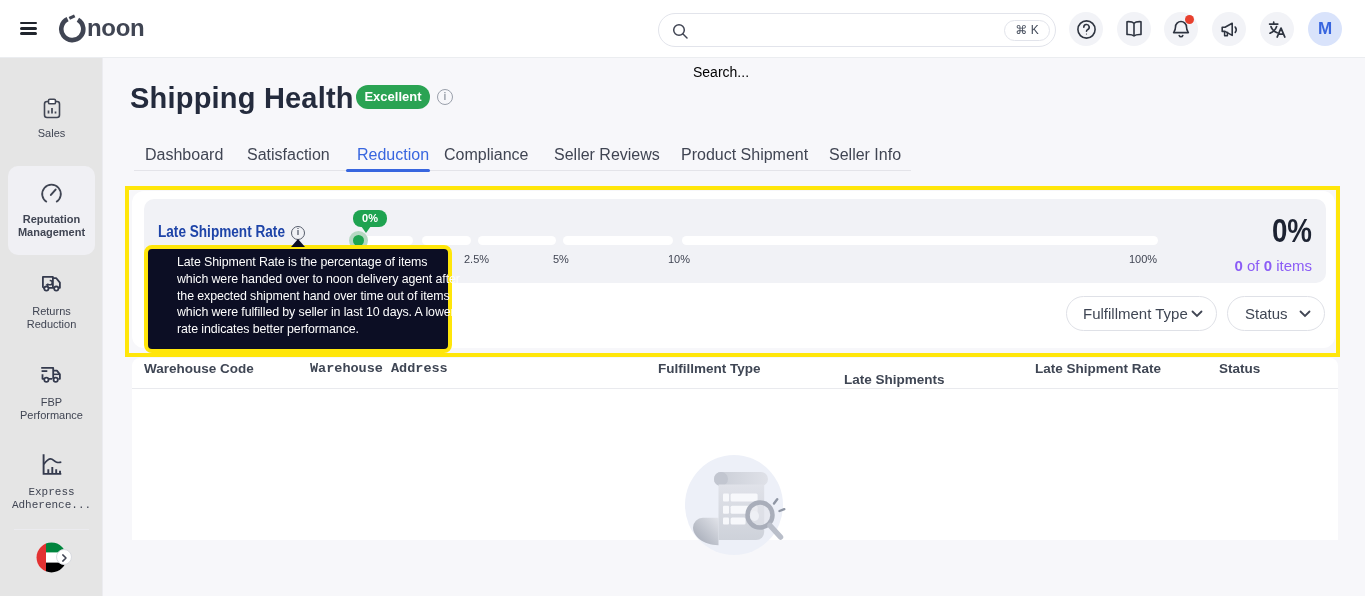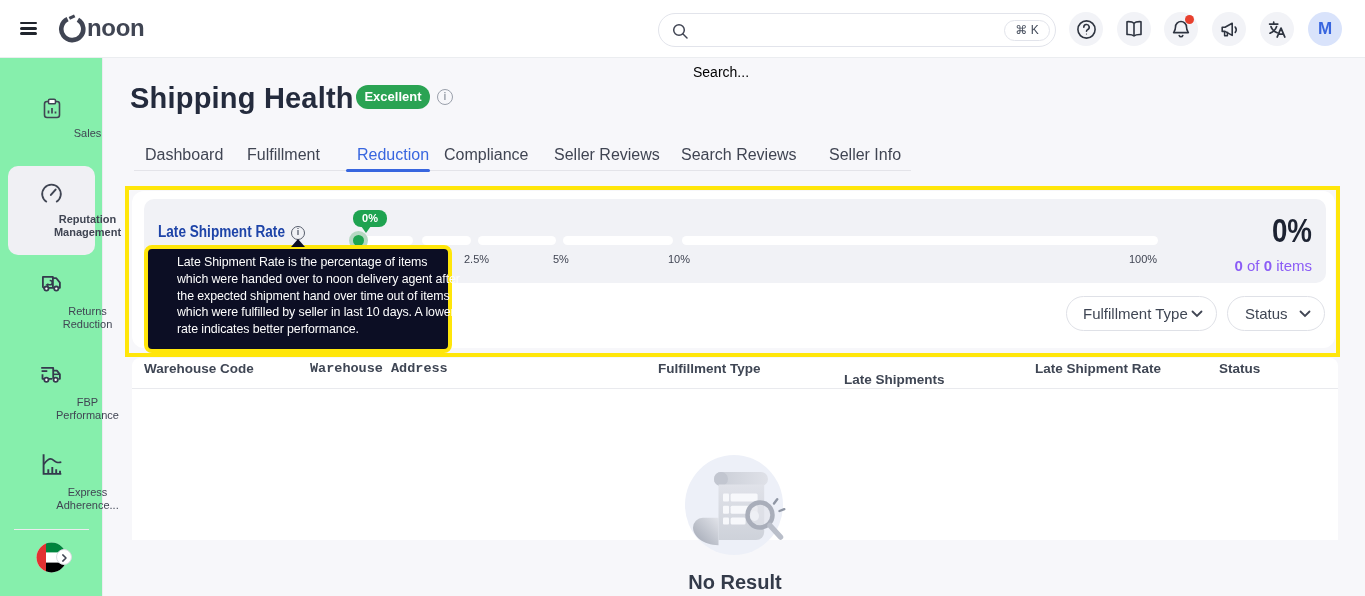--- a/index.html
+++ b/index.html
@@ -10,21 +10,21 @@
   
   #topbar { position:absolute; left:0; top:0; width:1365px; height:58px; background:#fff; border-bottom:1px solid #ebedf0; z-index:5; }
   #burger span { display:block; width:16.5px; height:2.4px; background:#20252d; border-radius:2px; margin-bottom:2.8px; }
   #searchbar { position:absolute; left:658px; top:13px; width:398px; height:34px; border:1px solid #e2e4eb; border-radius:17px; background:#fff; }
   #searchbar .ph { position:absolute; left:34px; top:23px; font-size:14px; color:#000000;margin-top:27px; }
   #cmdk { position:absolute; left:345px; top:6px; width:46px; height:21px; text-align:center; border:1px solid #e2e4eb; border-radius:10.5px; color:#454d5c; font-size:12px; line-height:19px; }
   .cbtn { position:absolute; top:12px; z-index:6; width:34px; height:34px; border-radius:50%; background:#f2f3f7; display:flex; align-items:center; justify-content:center; }
   #avatar { background:#d9e3fb; color:#3865df; font-weight:bold; font-size:17px; }
 
   
-  #sidebar { position:absolute; left:0; top:58px; width:103px; height:538px; background:#86efac; border-right:1px solid #ececf0; z-index:4;padding-left:36px; }
+  #sidebar { position:absolute; left:0; top:58px; width:103px; height:538px; background:#e5e5e5; border-right:1px solid #ececf0; z-index:4; }
   .side-label { position:absolute; width:103px; text-align:center; font-size:11px; line-height:12.5px; color:#404553; }
   #sel-bg { position:absolute; left:8px; top:108px; width:87px; height:89px; background:#f0f0f4; border-radius:10px; }
 
   
   #title { position:absolute; left:130px; top:82px; font-size:29px; font-weight:bold; color:#242b3d; letter-spacing:0.2px; }
   #pill-exc { position:absolute; left:356px; top:85px; width:74px; height:24px; border-radius:12px; background:#2aa353; color:#fff; font-size:13px; font-weight:bold; text-align:center; line-height:24px; }
   #info1 { position:absolute; left:437px; top:89px; width:16px; height:16px; border:1.6px solid #9aa0ab; border-radius:50%; color:#9aa0ab; font-size:10px; text-align:center; line-height:13px; font-weight:bold; }
   .tab { position:absolute; top:146px; font-size:16px; color:#404553; }
   #tabline { position:absolute; left:134px; top:170px; width:777px; height:1px; background:#e4e4e9; }
   #tabul { position:absolute; left:346px; top:169px; width:84px; height:3px; background:#3866df; border-radius:2px; }
@@ -113,21 +113,21 @@
     <circle cx="6.4" cy="13.7" r="2.1" fill="#fff"></circle>
     <circle cx="15.7" cy="13.7" r="2.1" fill="#fff"></circle>
   </svg>
   <div class="side-label" style="top:338px;">FBP<br>Performance</div>
 
   <svg class="abs" style="left:41px; top:395px;" width="21" height="24" viewBox="0 0 21 24" fill="none" stroke="#343a4d" stroke-width="1.9">
     <path d="M2.6 1.2 V20.9 H20.3"></path>
     <path d="M2.8 11.2 C 5.5 7.6, 7.2 5.9, 9.6 5.9 C 12.2 5.9, 12.8 8.6, 15.6 9.3 C 17.3 9.7, 18.6 9.5, 20.3 9.2" stroke-width="1.7"></path>
     <path d="M7.3 20.9 v-4.6 M11.3 20.9 v-6.8 M15.2 20.9 v-4.6 M19.0 20.9 v-3.2"></path>
   </svg>
-  <div class="side-label" style="top:428px;">Express<br>Adherence...</div>
+  <div class="side-label" style="top:428px;font-family:Liberation Mono, monospace;">Express<br>Adherence...</div>
   <div class="abs" style="left:14px; top:471px; width:75px; height:1px; background:#ebebef;"></div>
 
   <svg class="abs" style="left:36px; top:484px;" width="31" height="31" viewBox="0 0 31 31">
     <defs>
         <clipPath id="fc">
           <circle cx="15.5" cy="15.5" r="15"></circle>
         </clipPath>
       </defs>
     <g clip-path="url(#fc)">
       <rect x="0" y="0" width="31" height="31" fill="#fff"></rect>
@@ -141,25 +141,25 @@
         <path d="M0.8 0.9 L4 4 L0.8 7.1"></path>
       </svg>
   </div>
 </div>
 
 <div id="title">Shipping Health</div>
 <div id="pill-exc">Excellent</div>
 <div id="info1">i</div>
 
 <span class="tab" style="left:145px;">Dashboard</span>
-<span class="tab" style="left:247px;">Fulfillment</span>
+<span class="tab" style="left:247px;">Satisfaction</span>
 <span class="tab" style="left:357px; color:#3866df; font-weight:500;">Reduction</span>
 <span class="tab" style="left:444px;">Compliance</span>
 <span class="tab" style="left:554px;">Seller Reviews</span>
-<span class="tab" style="left:681px;">Search Reviews</span>
+<span class="tab" style="left:681px;">Product Shipment</span>
 <span class="tab" style="left:829px;">Seller Info</span>
 <div id="tabline"></div>
 <div id="tabul"></div>
 
 <div id="card"></div>
 <div id="gpanel"></div>
 <div id="lsr-title">Late Shipment Rate</div>
 <div id="info2">i</div>
 
 <div class="seg" style="left:352px; width:61px;"></div>
@@ -231,21 +231,20 @@
     <rect x="40.6" y="35.6" width="27" height="8" rx="1.5" fill="#f7f8fb"></rect>
     <rect x="33" y="47.8" width="6" height="8" rx="1" fill="#f7f8fb"></rect>
     <rect x="40.6" y="47.8" width="27" height="8" rx="1.5" fill="#f7f8fb"></rect>
     <rect x="33" y="59.6" width="6" height="7" rx="1" fill="#f7f8fb"></rect>
     <rect x="40.6" y="59.6" width="15" height="7" rx="1.5" fill="#f7f8fb"></rect>
     <circle cx="70" cy="57" r="12.5" fill="#e3e5eb" fill-opacity="0.6" stroke="#a9aeba" stroke-width="4.5"></circle>
     <ellipse cx="64.5" cy="58" rx="4.5" ry="5" fill="#eef0f5"></ellipse>
     <path d="M80 67.5 L90.5 79" stroke="#b9bec9" stroke-width="5.5" stroke-linecap="round"></path>
     <path d="M84 45.5 l3.2 -4.2 M89.5 53 l4.8 -1.8" stroke="#8f96a4" stroke-width="2.4" stroke-linecap="round"></path>
   </svg>
-  <div id="nores-text">No Result</div>
 </div>
 
 <div class="cbtn" style="left:1069px;">
     <svg width="21" height="21" viewBox="0 0 21 21" fill="none" stroke="#2e3440" stroke-width="1.6">
       <circle cx="10.5" cy="10.5" r="8.6"></circle>
       <path d="M7.8 8.2 a2.7 2.7 0 1 1 3.7 2.5 c-0.8 0.35 -1 0.8 -1 1.6" stroke-linecap="round"></path>
       <circle cx="10.5" cy="15" r="0.6" fill="#2e3440" stroke="none"></circle>
     </svg>
   </div>
 <div class="cbtn" style="left:1117px;">

